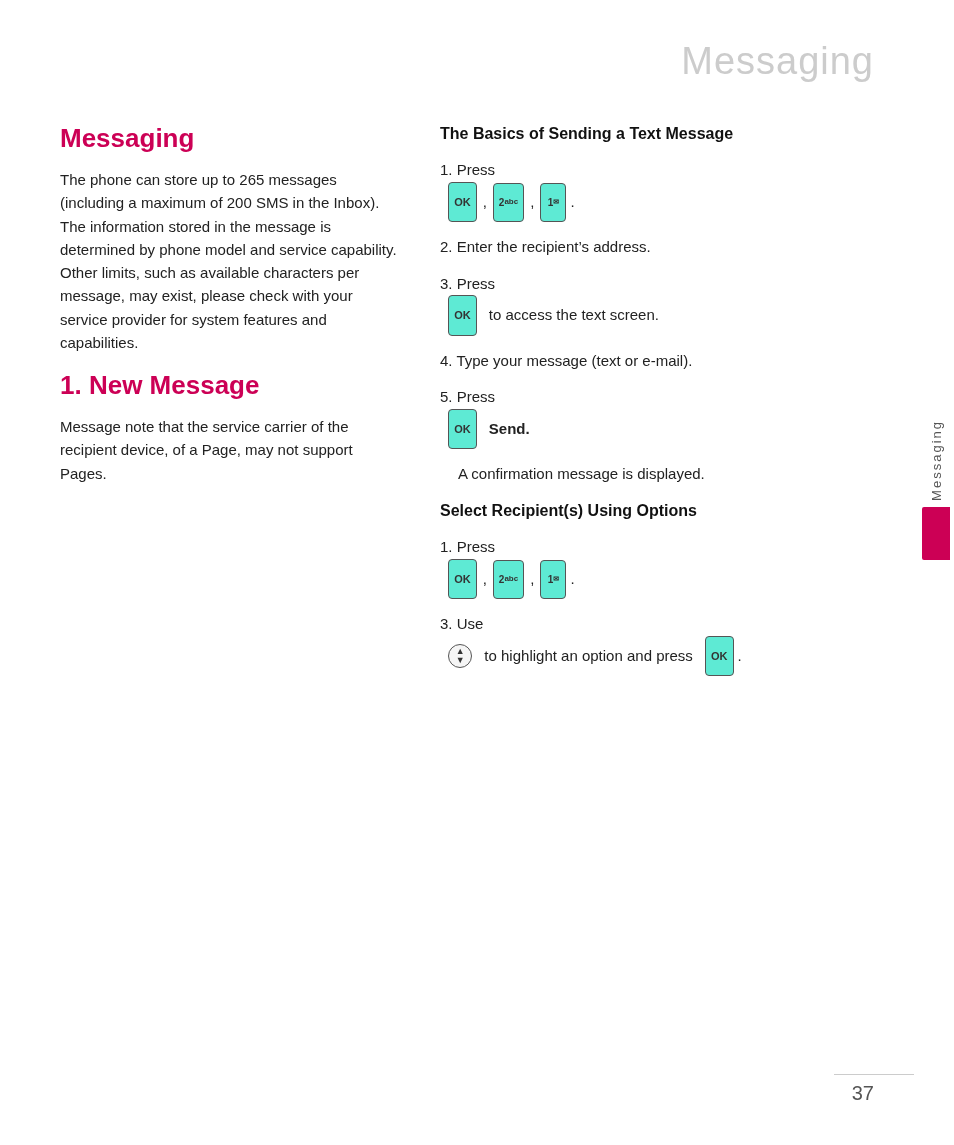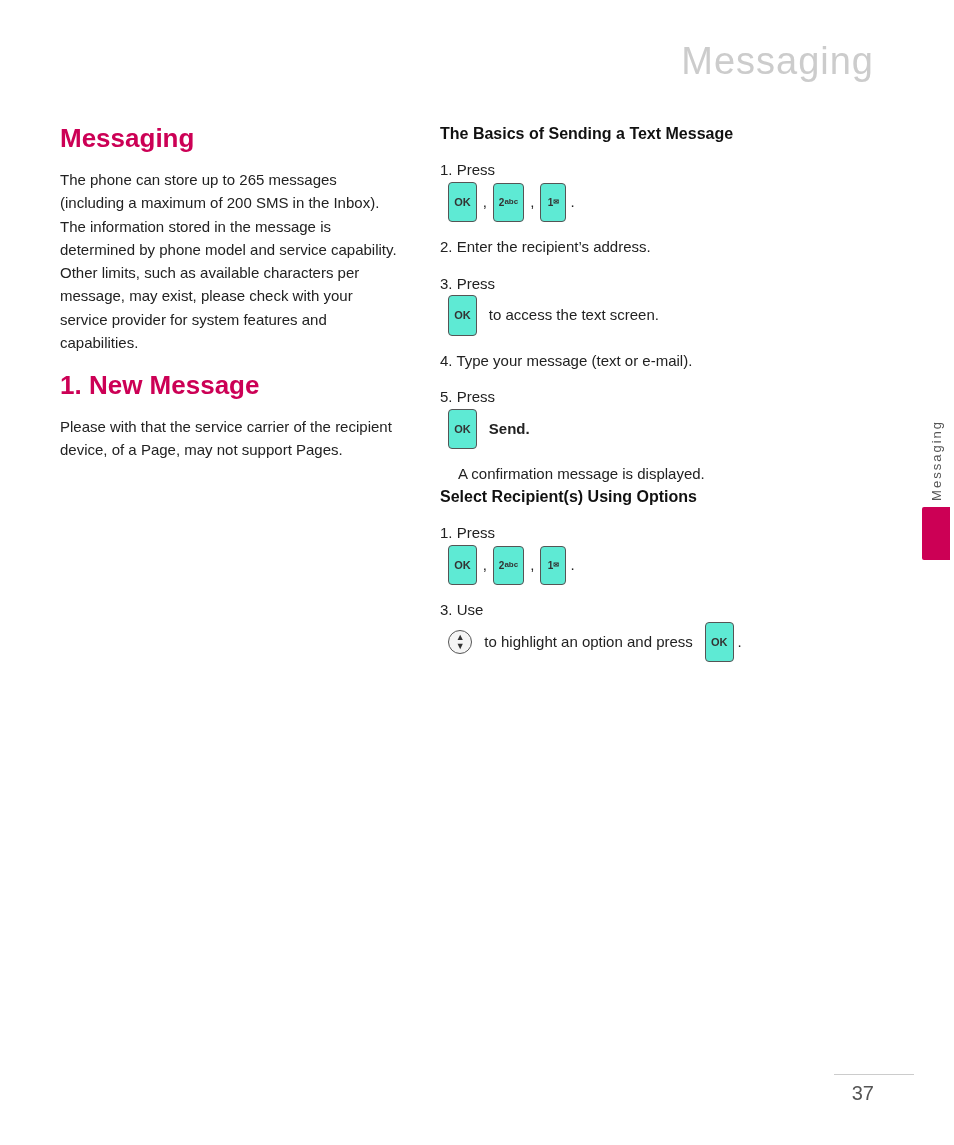--- a/index.html
+++ b/index.html
@@ -77,20 +77,21 @@
     .step-content {
       display: flex;
       align-items: center;
       flex-wrap: wrap;
       gap: 4px;
     }
 
     .confirmation-note {
       margin-left: 18px;
       margin-top: 4px;
+      margin-bottom: 14px;
       font-size: 15px;
       color: #222222;
       line-height: 1.5;
     }
 
     
     .key-btn {
       display: inline-flex;
       align-items: center;
       justify-content: center;
@@ -214,21 +215,21 @@
 
   <div class="left-column">
 
     <div class="section-title-pink">Messaging</div>
 
     <p class="body-text">The phone can store up to 265 messages (including a maximum of 200 SMS in the Inbox). The information stored in the message is determined by phone model and service capability. Other limits, such as available characters per message, may exist, please check with your service provider for system features and capabilities.</p>
 
     <div class="section-title-pink">1. New Message</div>
 
 
-    <p class="body-text">Please with that the service carrier of the recipient device, of a Page, may not support Pages.</p>
+    <p class="body-text">Message note that the service carrier of the recipient device, of a Page, may not support Pages.</p>
 
   </div>
 
   <div class="right-column">
 
     <div class="subsection-title">The Basics of Sending a Text Message</div>
 
     <div class="step-item">
       <span class="step-num">1. Press</span>
       <span class="step-content">

